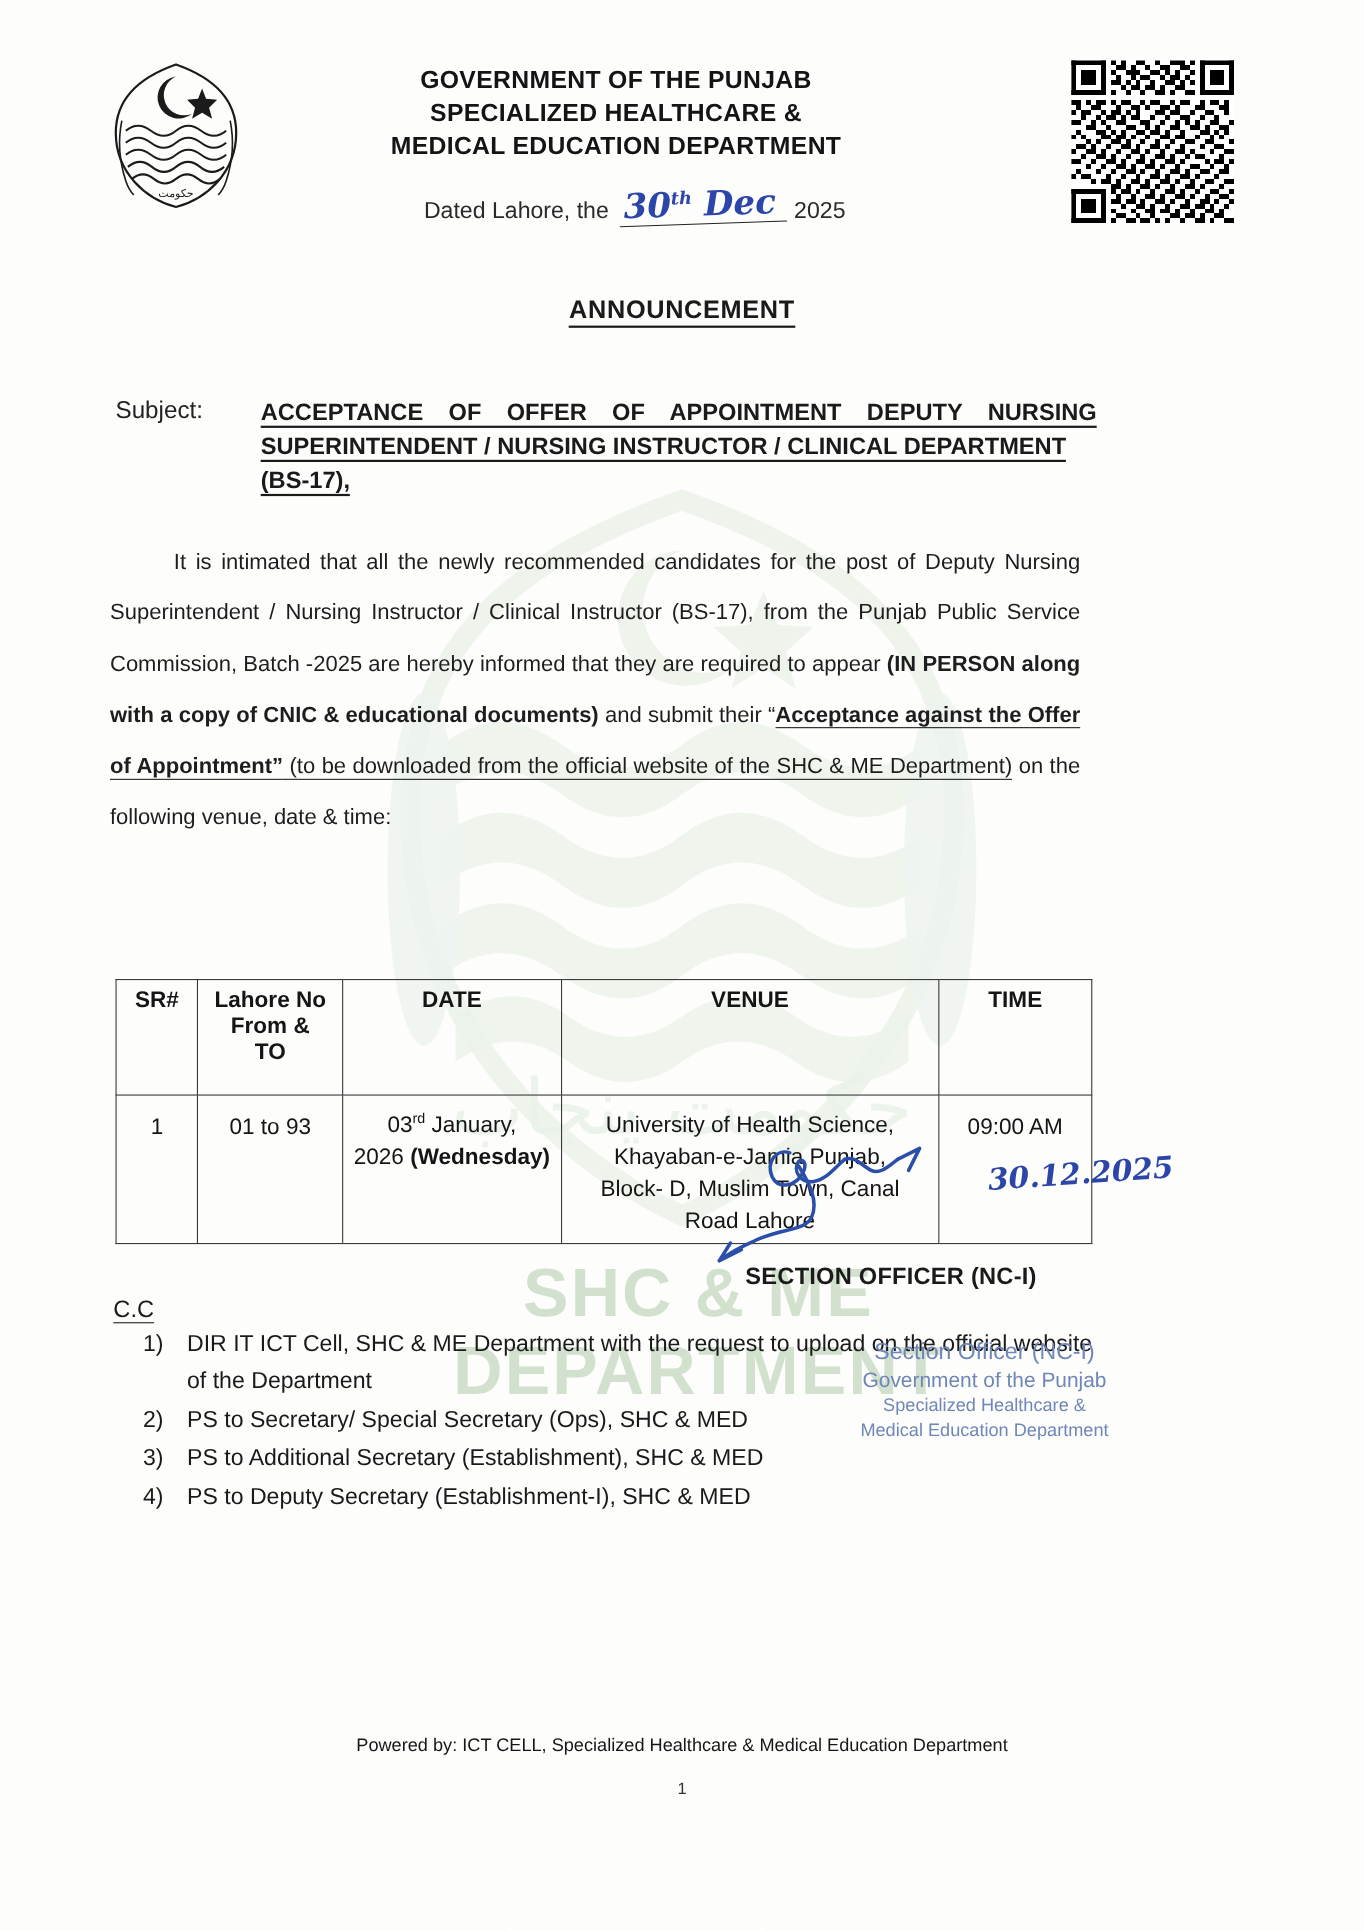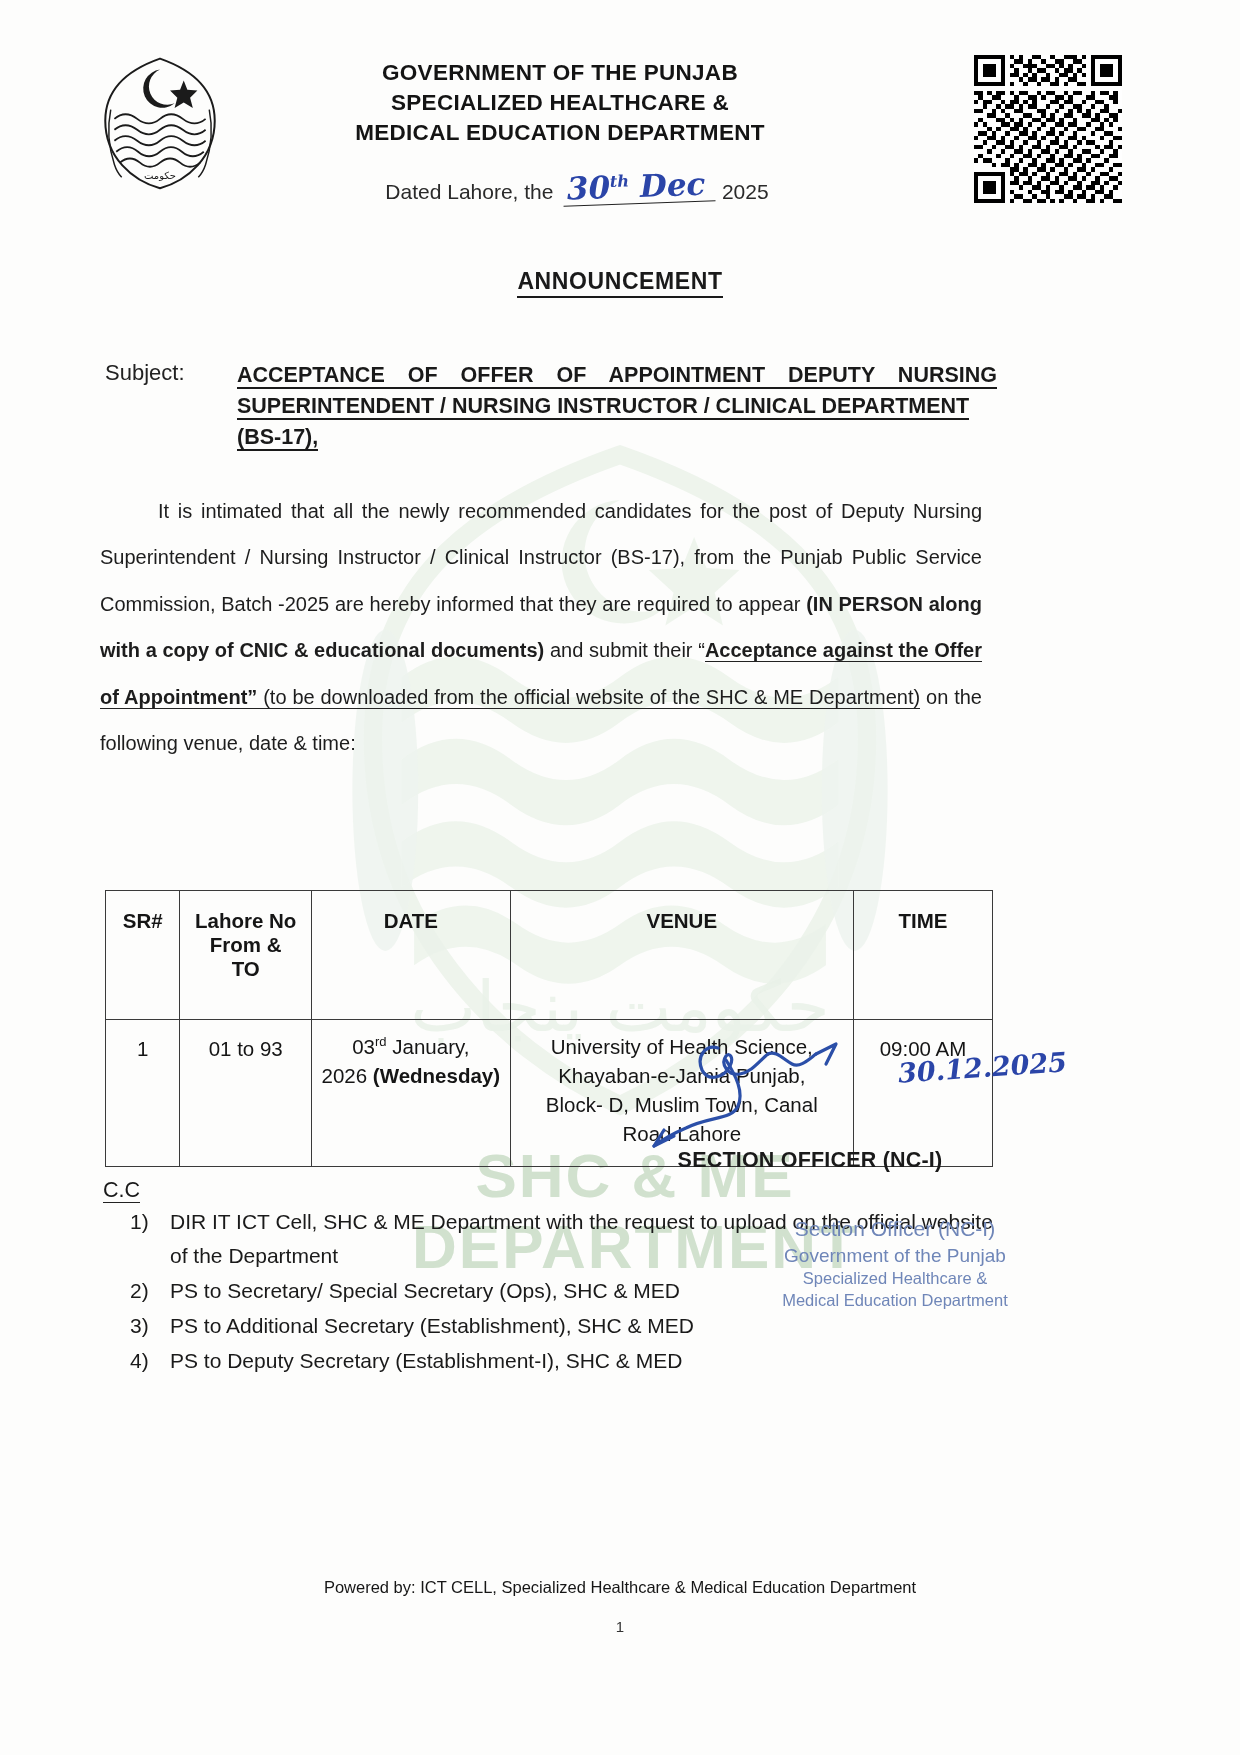--- a/index.html
+++ b/index.html
@@ -202,21 +202,21 @@
     left: 105px;
     width: 888px;
     border-collapse: collapse;
     z-index: 3;
     background: transparent;
   }
   .venue-table td, .venue-table th {
     border: 1.4px solid #3a3a3a;
     font-size: 20.5px;
     color: #151515;
-    padding: 18px 4px;
+    padding: 6px 4px;
     background: transparent;
   }
   .venue-table th { font-weight: bold; vertical-align: top; }
   .th-sr   { width: 68px;  text-align: center; }
   .th-merit{ width: 128px; text-align: center; }
   .th-date { width: 196px; text-align: center; }
   .th-venue{ width: 358px; text-align: center; }
   .th-time { width: 138px; text-align: center; }
   .venue-table thead th { height: 92px; }
   .venue-table tbody td {

